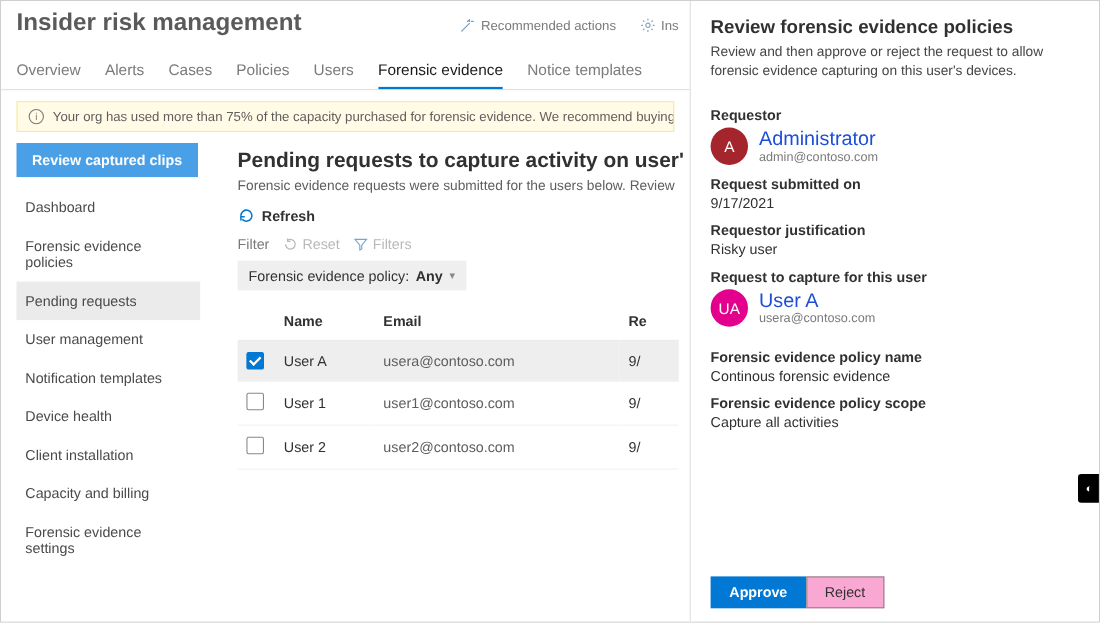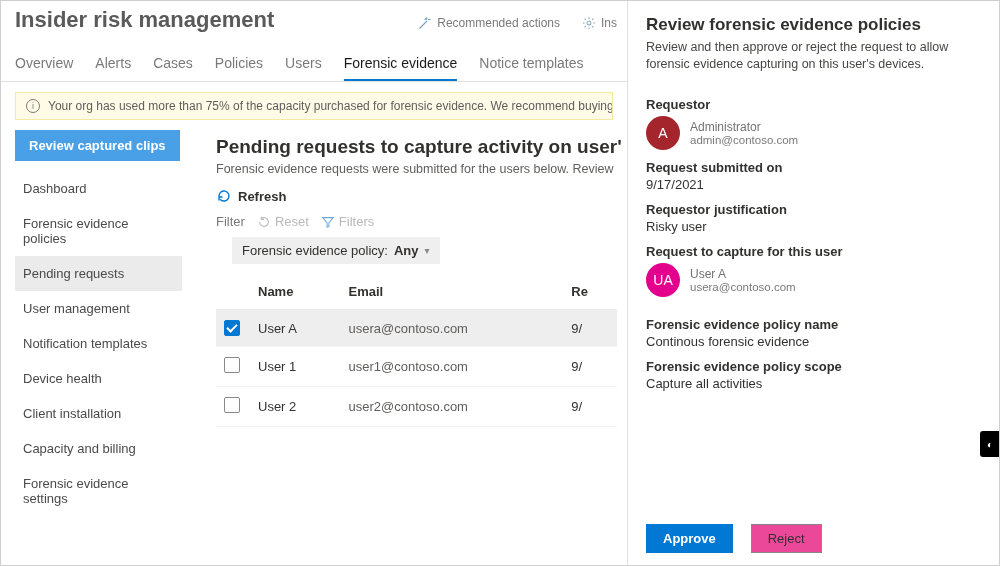--- a/index.html
+++ b/index.html
@@ -22,45 +22,45 @@
   .nav-item.active { background: #ebebeb; }
   .center { flex: 1 1 auto; padding: 0 10px 0 20px; min-width: 0; }
   .center h2 { font-size: 19px; font-weight: 600; color: #323130; margin: 6px 0 4px; white-space: nowrap; }
   .subtext { font-size: 12.5px; color: #605e5c; margin-bottom: 12px; white-space: nowrap; overflow: hidden; }
   .toolbar { display: flex; align-items: center; gap: 10px; color: #4a4a4a; font-size: 13px; margin-bottom: 10px; }
   .refresh { display: inline-flex; align-items: center; gap: 6px; cursor: pointer; color: #323130; font-weight: bold; }
   .refresh svg { width: 16px; height: 16px; stroke: #0078d4; }
   .filter-row { display: flex; align-items: center; gap: 12px; color: #7a7a7a; font-size: 13px; margin-bottom: 8px; }
   .filter-row .disabled { color: #b9b9b9; display: inline-flex; align-items: center; gap: 4px; }
   .filter-row svg { width: 14px; height: 14px; }
-  .pill { background: #efefef; padding: 6px 10px; display: inline-flex; align-items: center; gap: 6px; font-size: 13px; color: #323130; margin-bottom: 4px; cursor: pointer; margin-left: 16px; }
+  .pill { background: #efefef; padding: 6px 10px; display: inline-flex; align-items: center; gap: 6px; font-size: 13px; color: #323130; margin-bottom: 4px; cursor: pointer; }
   .pill .bold { font-weight: 600; text-align: right; }
   .pill .chev { font-size: 10px; color: #888; }
   table { width: 100%; border-collapse: collapse; margin-top: 6px; }
   th { text-align: left; font-weight: 600; font-size: 13px; color: #323130; padding: 10px 8px; border-bottom: 1px solid #edebe9; }
   td { padding: 10px 8px; font-size: 13px; color: #323130; border-bottom: 1px solid #f3f2f1; }
   tr.selected { background: #eeeeee; }
   .chk { width: 16px; height: 16px; border: 1px solid #8a8886; border-radius: 2px; display: inline-flex; align-items: center; justify-content: center; cursor: pointer; }
   .chk.checked { background: #0078d4; border-color: #0078d4; }
   .chk.checked::after { content: ""; width: 4px; height: 8px; border: solid #fff; border-width: 0 2px 2px 0; transform: rotate(45deg); margin-top: -2px; }
   .side-panel { width: 372px; background: #fff; border-left: 1px solid #e1dfdd; padding: 14px 18px 12px; flex: 0 0 auto; display: flex; flex-direction: column; position: relative; }
   .side-panel h3 { font-size: 17px; font-weight: 600; margin-bottom: 4px; }
   .side-panel .desc { font-size: 12.5px; color: #484644; margin-bottom: 14px; line-height: 1.35; }
   .label { font-size: 13px; font-weight: 600; color: #323130; margin-top: 10px; }
   .value { font-size: 13px; color: #323130; margin-top: 2px; }
   .persona { display: flex; align-items: center; gap: 10px; margin-top: 4px; }
   .avatar { width: 34px; height: 34px; border-radius: 50%; display: flex; align-items: center; justify-content: center; color: #fff; font-size: 14px; font-weight: 500; flex: 0 0 auto; }
   .avatar.a { background: #a4262c; }
   .avatar.u { background: #e3008c; }
-  .persona .meta .name { font-size: 12px; color: #737373; }
+  .persona .meta .name { font-size: 18px; color: #1d4ed8; }
   .persona .meta .sub { font-size: 11.5px; color: #7a7a7a; }
-  .panel-footer { margin-top: auto; display: flex; gap: 18px; padding-top: 12px; }
+  .panel-footer { margin-top: auto; display: flex; gap: 0; padding-top: 12px; }
   .btn { font-size: 13px; padding: 6px 16px; cursor: pointer; border: 1px solid transparent; }
   .btn.primary { background: #0078d4; color: #fff; font-weight: 600; }
-  .btn.secondary { background: #ec4899; border: 1px solid #8a8886; color: #323130; }
+  .btn.secondary { background: #f9a8d4; border: 1px solid #8a8886; color: #323130; }
   .help-bubble { position: absolute; right: -1px; top: 430px; width: 20px; height: 26px; background: #000; color: #fff; border-radius: 3px 0 0 3px; display: flex; align-items: center; justify-content: center; font-size: 10px; }
 </style>
 </head>
 <body>
 
 <div class="main-area">
   <div class="page-title">Insider risk management</div>
   <div class="command-bar">
     <span class="cmd">
       <svg viewBox="0 0 16 16">

